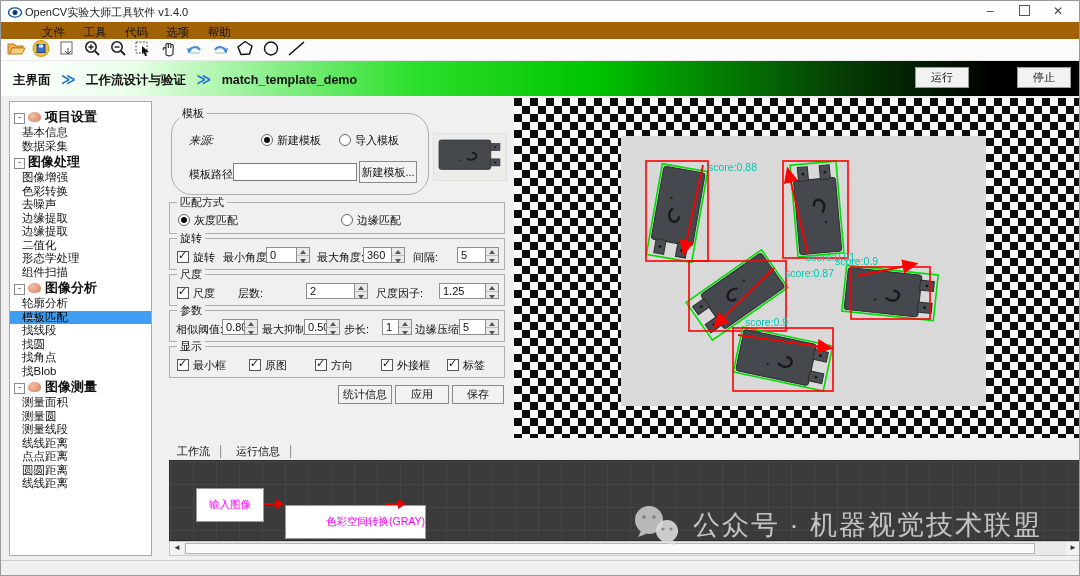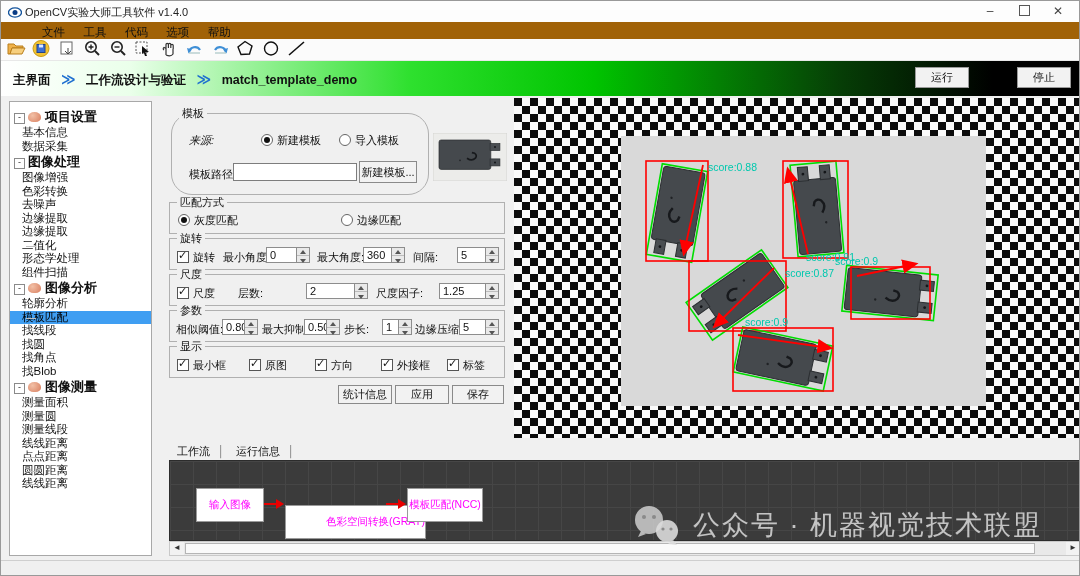--- a/index.html
+++ b/index.html
@@ -392,21 +392,20 @@
 
   <div id="wftabs">
     <span class="tab">工作流</span><span class="sep">│</span>
     <span class="tab">运行信息</span><span class="sep">│</span>
   </div>
   <div id="wfcanvas">
     <div class="wfnode" style="left:26px;top:27px;width:66px;height:32px;">输入图像</div>
     <div class="wfarrow" style="left:94px;top:42px;width:18px;"></div>
     <div class="wfnode" style="left:115px;top:44px;width:99px;height:32px;padding-left:40px;">色彩空间转换(GRAY)</div>
     <div class="wfarrow" style="left:216px;top:42px;width:18px;"></div>
-    <div class="wfnode" style="left:237px;top:27px;width:74px;height:32px;">模板匹配(NCC)</div>
   </div>
   <div id="hscroll">
     <span class="sarrow" style="left:0;">◄</span>
     <div id="hthumb"></div>
     <span class="sarrow" style="right:0;">►</span>
   </div>
 
   <div id="watermark">
     <svg width="54" height="44" style="margin-right:10px;flex:none;">
       <circle cx="20" cy="17" r="14" fill="#cfcfcf" opacity="0.85"></circle>

